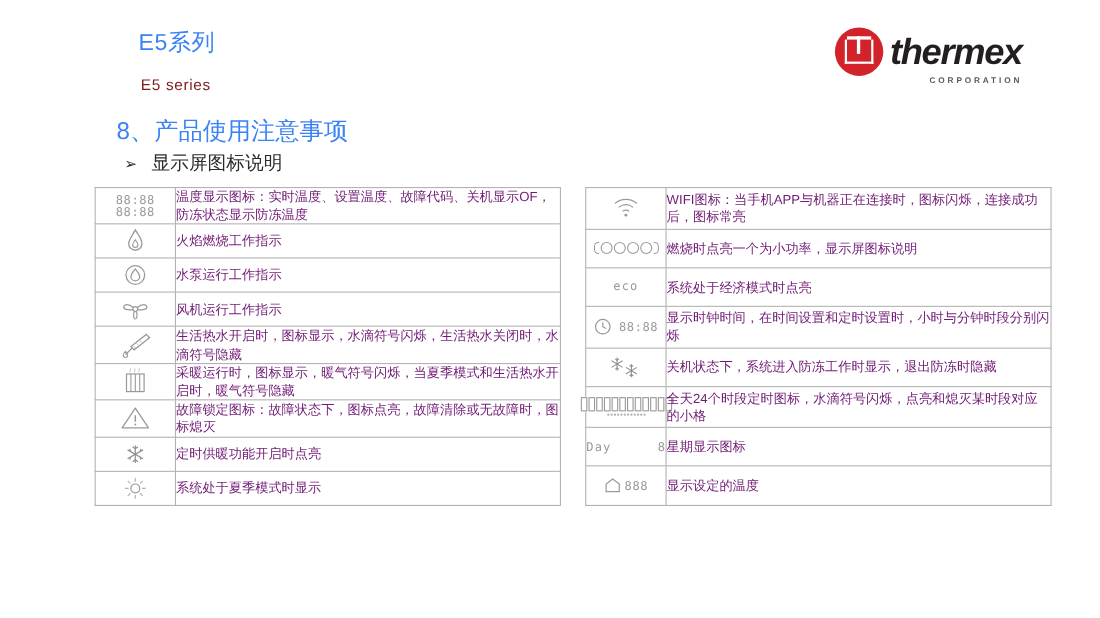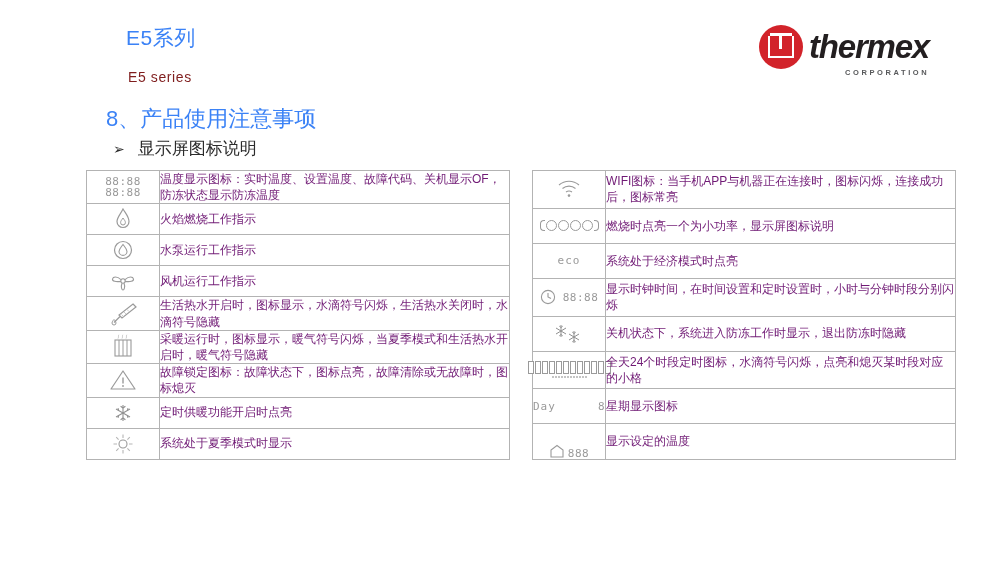--- a/index.html
+++ b/index.html
@@ -497,21 +497,21 @@
             <div class="icon-wrap" style="gap:3px;justify-content:space-between;">
               <span class="icon-text">Day</span>
               <span class="seg-row">8</span>
             </div>
           </td>
           <td class="desc-cell">星期显示图标</td>
         </tr>
 
         <tr>
           <td class="icon-cell">
-            <div class="icon-wrap" style="gap:3px;align-items:flex-end;">
+            <div class="icon-wrap" style="gap:3px;">
               <svg width="16" height="16" viewBox="0 0 16 16">
                 <path d="M2 14 L2 7 L8 2.5 L14 7 L14 14 Z" fill="none" stroke="#9a9a9a" stroke-width="1.1"></path>
               </svg>
               <span class="seg-row">888</span>
             </div>
           </td>
           <td class="desc-cell">显示设定的温度</td>
         </tr>
       </tbody>
     </table>

